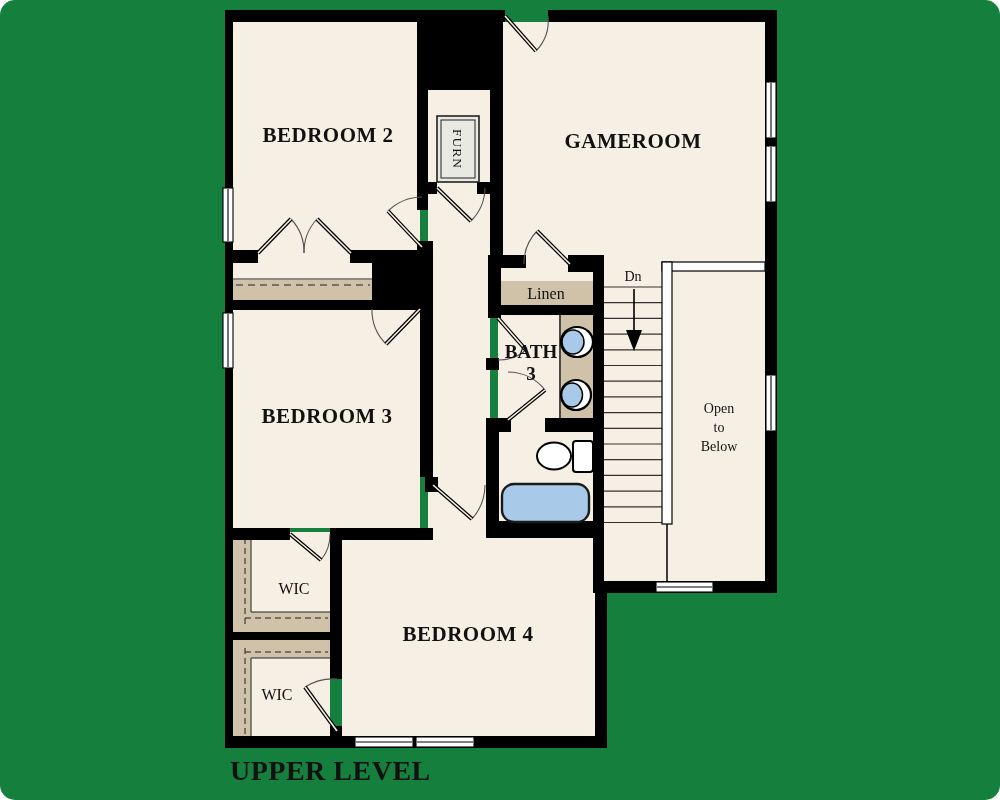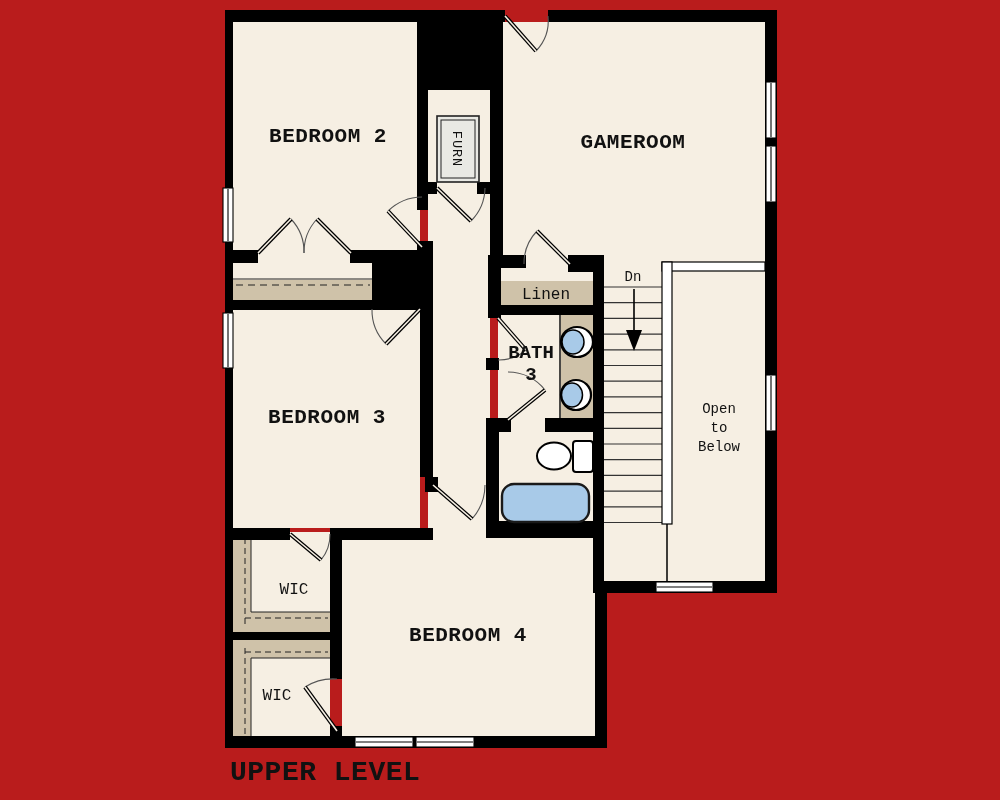--- a/index.html
+++ b/index.html
@@ -1,17 +1,17 @@
 <!DOCTYPE html>
 <html><head>
 <meta charset="utf-8">
 <style>
   html,body{margin:0;padding:0;background:#ffffff;}
-  .page{position:relative;width:1000px;height:800px;background:#b91c1c;overflow:hidden;
-        font-family:Liberation Mono, monospace;}
+  .page{position:relative;width:1000px;height:800px;background:#15803d;overflow:hidden;
+        font-family:Liberation Serif, serif;border-radius:15px;}
   svg{position:absolute;inset:0;}
   text{fill:#111111;}
   .room-label{font-weight:bold;font-size:21px;letter-spacing:.5px;}
   .bath-label{font-weight:bold;font-size:19px;}
   .small-label{font-size:16px;}
   .tiny-label{font-size:14px;}
   .title-label{font-weight:bold;font-size:28px;letter-spacing:.5px;}
 </style>
 </head>
 <body>

